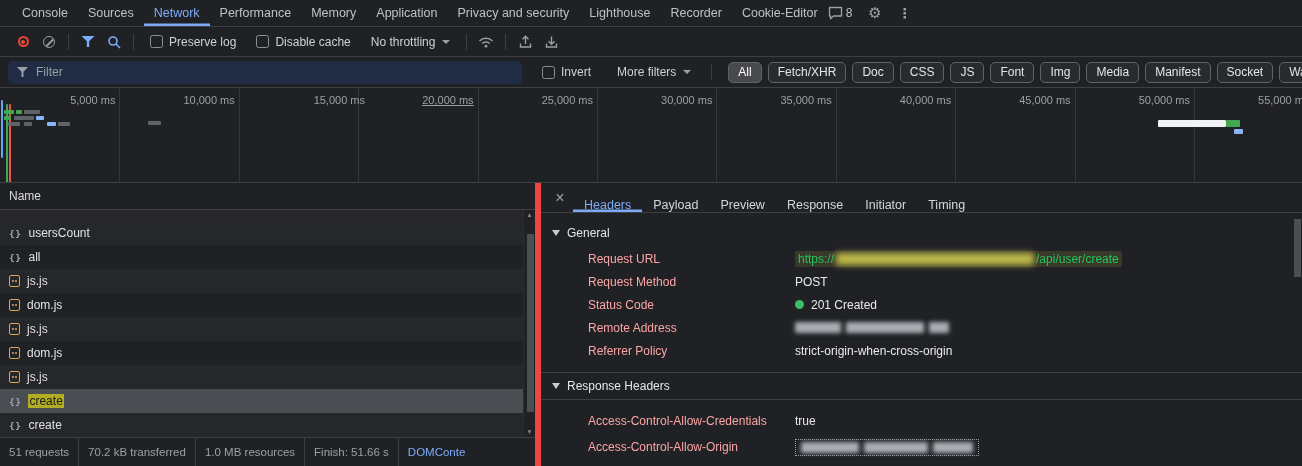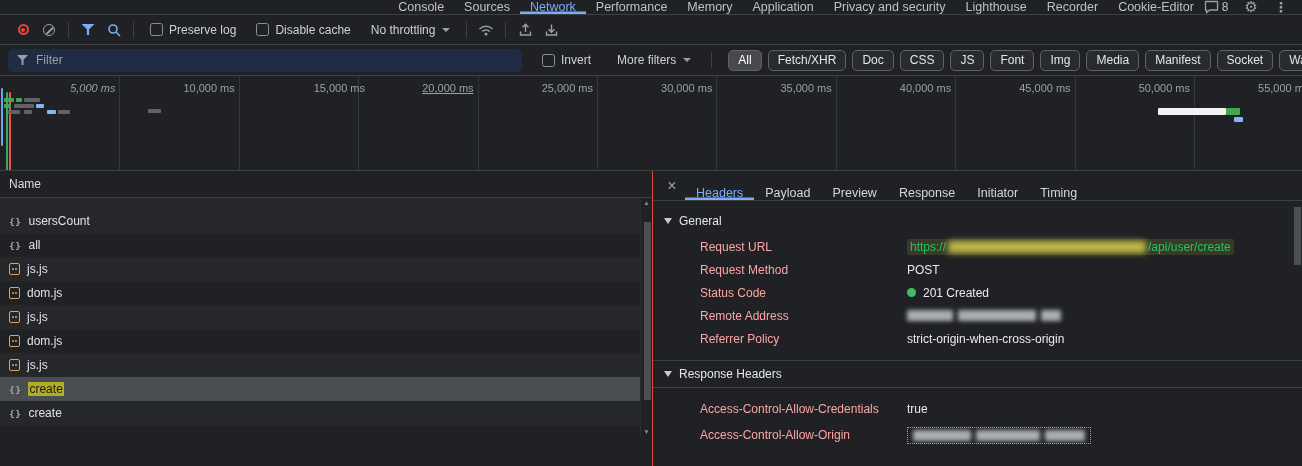--- a/index.html
+++ b/index.html
@@ -1,21 +1,21 @@
 <!DOCTYPE html>
 <html><head>
 <meta charset="utf-8">
 <style>
   *{box-sizing:border-box;margin:0;padding:0}
   html,body{width:1302px;height:466px;overflow:hidden;background:#202124;
     font-family:"Liberation Sans","DejaVu Sans",sans-serif;font-size:12px;color:#e8eaed}
   .devtools{width:1302px;height:466px;display:flex;flex-direction:column;background:#202124}
 
   
-  .panel-tabbar{height:15px;flex:none;display:flex;align-items:stretch;justify-content:flex-end;
+  .panel-tabbar{height:27px;flex:none;display:flex;align-items:stretch;justify-content:flex-start;
     border-bottom:1px solid #3c4043}
   .ptabs{display:flex;align-items:stretch;padding-left:12px}
   .ptab{display:flex;align-items:center;padding:0 10px;color:#bdc1c6;font-size:12.5px;white-space:nowrap;cursor:default}
   .ptab.active{color:#7cacf8;box-shadow:inset 0 -2.5px 0 #7cacf8}
   .tabbar-right{display:flex;align-items:center;gap:16px;padding-right:14px}
   .msg-btn{display:flex;align-items:center;gap:3px;color:#bdc1c6}
   .gear::before{content:"\2699";color:#9aa0a6;font-size:15px;line-height:1}
   .kebab::before{content:"\22EE";color:#9aa0a6;font-size:14px;font-weight:bold;line-height:1}
 
   
@@ -46,21 +46,21 @@
   .chip.selected{background:#47494e;color:#fff}
 
   
   .overview{height:95px;flex:none;position:relative;border-bottom:1px solid #3c4043;overflow:hidden;background:#202124}
   .gridline{position:absolute;top:0;bottom:0;width:1px;background:#34373b}
   .tick-label{position:absolute;top:6px;width:84px;text-align:right;font-size:11px;color:#9aa0a6;white-space:nowrap}
   .ovbar{position:absolute;border-radius:1px}
 
   
   .main{flex:1;display:flex;min-height:0}
-  .left-pane{width:653px;flex:none;border-right:1px solid #ef4444;display:flex;flex-direction:column;position:relative;min-height:0}
+  .left-pane{width:541px;flex:none;border-right:6px solid #ef4444;display:flex;flex-direction:column;position:relative;min-height:0}
   .name-header{height:27px;flex:none;line-height:26px;padding-left:9px;border-bottom:1px solid #3c4043;color:#dadce0}
   .req-list{flex:1;min-height:0;overflow:hidden;padding-right:12px}
   .partial-row{height:11px;background:rgba(255,255,255,0.03)}
   .req-row{height:24px;display:flex;align-items:center;gap:7px;padding-left:9px;color:#dfe1e5;white-space:nowrap}
   .req-row:nth-child(even){background:rgba(255,255,255,0.028)}
   .req-row.selected{background:#4a4d52}
   .icon-json{flex:none;color:#a3a8ae;font-family:"DejaVu Sans Mono",monospace;font-size:9.5px;font-weight:bold;letter-spacing:.5px}
   .icon-json::before{content:"{}"}
   .icon-script{width:11px;height:12px;border:1.5px solid #e0a34e;border-radius:2px;display:flex;align-items:center;justify-content:center;gap:1.5px;flex:none}
   .icon-script i{width:2px;height:2px;border-radius:50%;background:#e0a34e}
@@ -212,21 +212,21 @@
         <div class="chip">Img</div>
         <div class="chip">Media</div>
         <div class="chip">Manifest</div>
         <div class="chip">Socket</div>
         <div class="chip">Wasm</div>
       </div>
   </div>
 
   <div class="overview">
       <div class="gridline" style="left: 119.4px;"></div>
-      <div class="tick-label" style="left: 31.4px; font-style: italic;">5,000 ms</div>
+      <div class="tick-label" style="left: 31.4px;">5,000 ms</div>
       <div class="gridline" style="left: 238.8px;"></div>
       <div class="tick-label" style="left: 150.8px;">10,000 ms</div>
       <div class="gridline" style="left: 358.2px;"></div>
       <div class="tick-label" style="left: 281px;">15,000 ms</div>
       <div class="gridline" style="left: 477.6px;"></div>
       <div class="tick-label" style="left: 389.6px; text-decoration: underline;">20,000 ms</div>
       <div class="gridline" style="left: 597px;"></div>
       <div class="tick-label" style="left: 509px;">25,000 ms</div>
       <div class="gridline" style="left: 716.4px;"></div>
       <div class="tick-label" style="left: 628.4px;">30,000 ms</div>
@@ -314,20 +314,27 @@
           <div class="req-row">
             <span class="icon-json"></span>
             <span class="req-name">create</span>
           </div>
         </div>
       <div class="v-scrollbar">
         <span class="sb-arrow-up"></span>
         <span class="sb-thumb"></span>
         <span class="sb-arrow-down"></span>
       </div>
+      <div class="status-bar">
+          <span class="status-item">51 requests</span>
+          <span class="status-item">70.2 kB transferred</span>
+          <span class="status-item">1.0 MB resources</span>
+          <span class="status-item">Finish: 51.66 s</span>
+          <span class="status-item status-link">DOMConte</span>
+        </div>
     </div>
 
     <div class="right-pane">
       <div class="detail-tabs">
         <span class="close-x"></span>
         <span style="display:flex;align-items:flex-end" id="dtabs">
             <div class="dtab active">Headers</div>
             <div class="dtab">Payload</div>
             <div class="dtab">Preview</div>
             <div class="dtab">Response</div>

